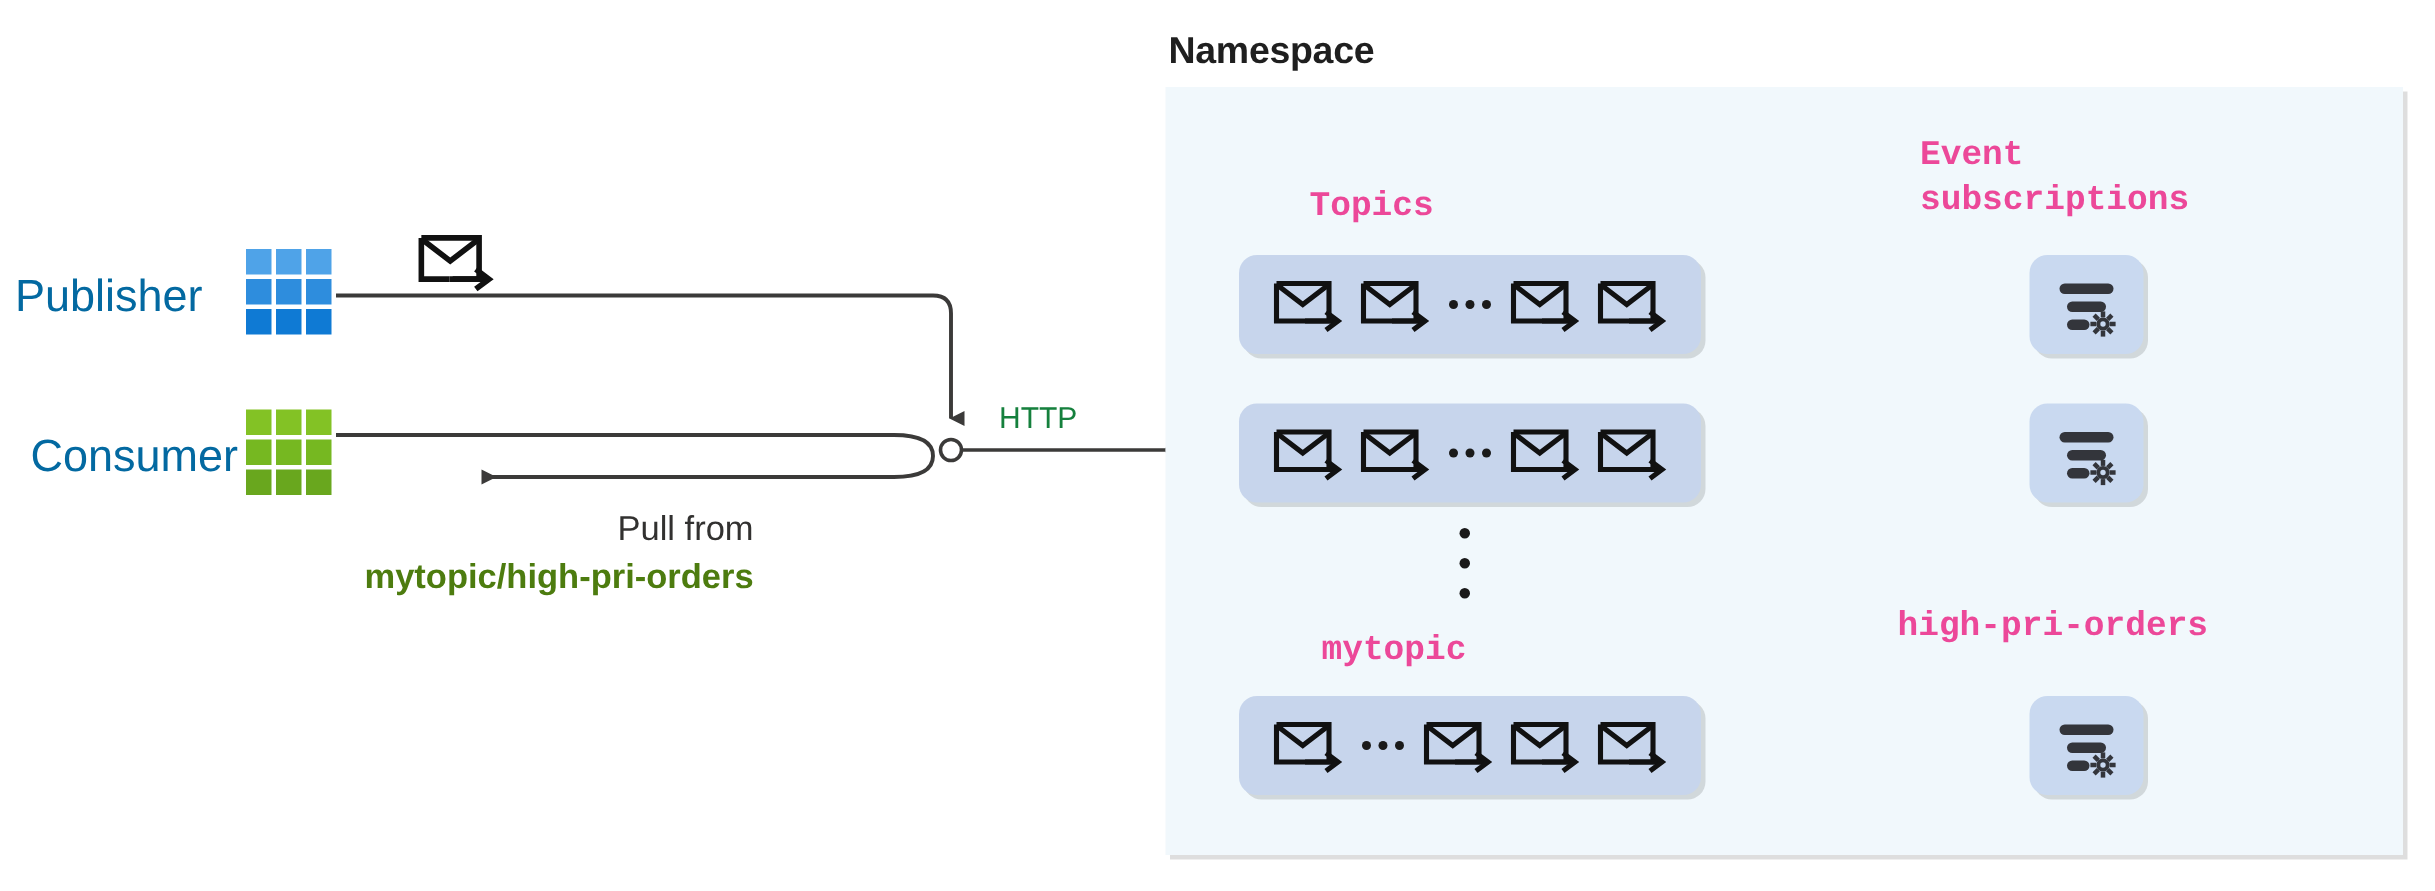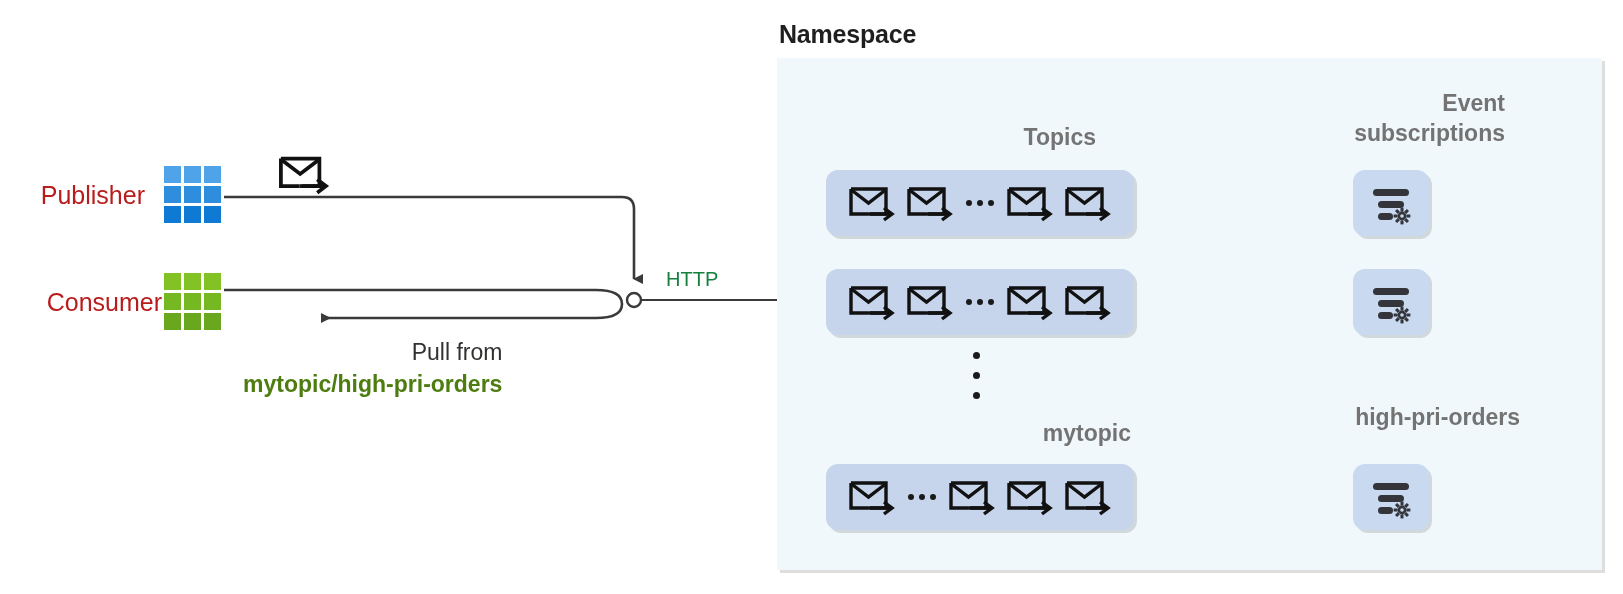--- a/index.html
+++ b/index.html
@@ -46,26 +46,27 @@
     font-weight: bold;
     color: #1f1f1f;
     letter-spacing: -0.2px;
   }
 
   
   .col-heading {
     position: absolute;
     font-size: 23px;
     font-weight: bold;
-    color: #737373;
-    text-align: right;
+    color: #ec4899;
+    text-align: left;
     line-height: 1.32;
+    font-family: Liberation Mono, monospace;
   }
   #topics-heading {
-    left: 846px;
+    left: 873px;
     top: 122px;
     width: 250px;
   }
   #subscriptions-heading {
     left: 1280px;
     top: 88px;
     width: 225px;
   }
 
   
@@ -141,23 +142,23 @@
   #vertical-ellipsis i {
     display: block;
     width: 7px; height: 7px;
     border-radius: 50%;
     background: #1a1a1a;
   }
 
   
   .actor-label {
     position: absolute;
-    font-size: 25px;
-    color: #b91c1c;
-    text-align: right;
+    font-size: 30px;
+    color: #0369a1;
+    text-align: center;
     white-space: nowrap;
   }
   #publisher-label { left: 0px; top: 181px; width: 145px; }
   #consumer-label  { left: 17px; top: 288px; width: 145px; }
 
   .grid-icon {
     position: absolute;
     display: grid;
     grid-template-columns: repeat(3, 17px);
     grid-template-rows: repeat(3, 17px);

